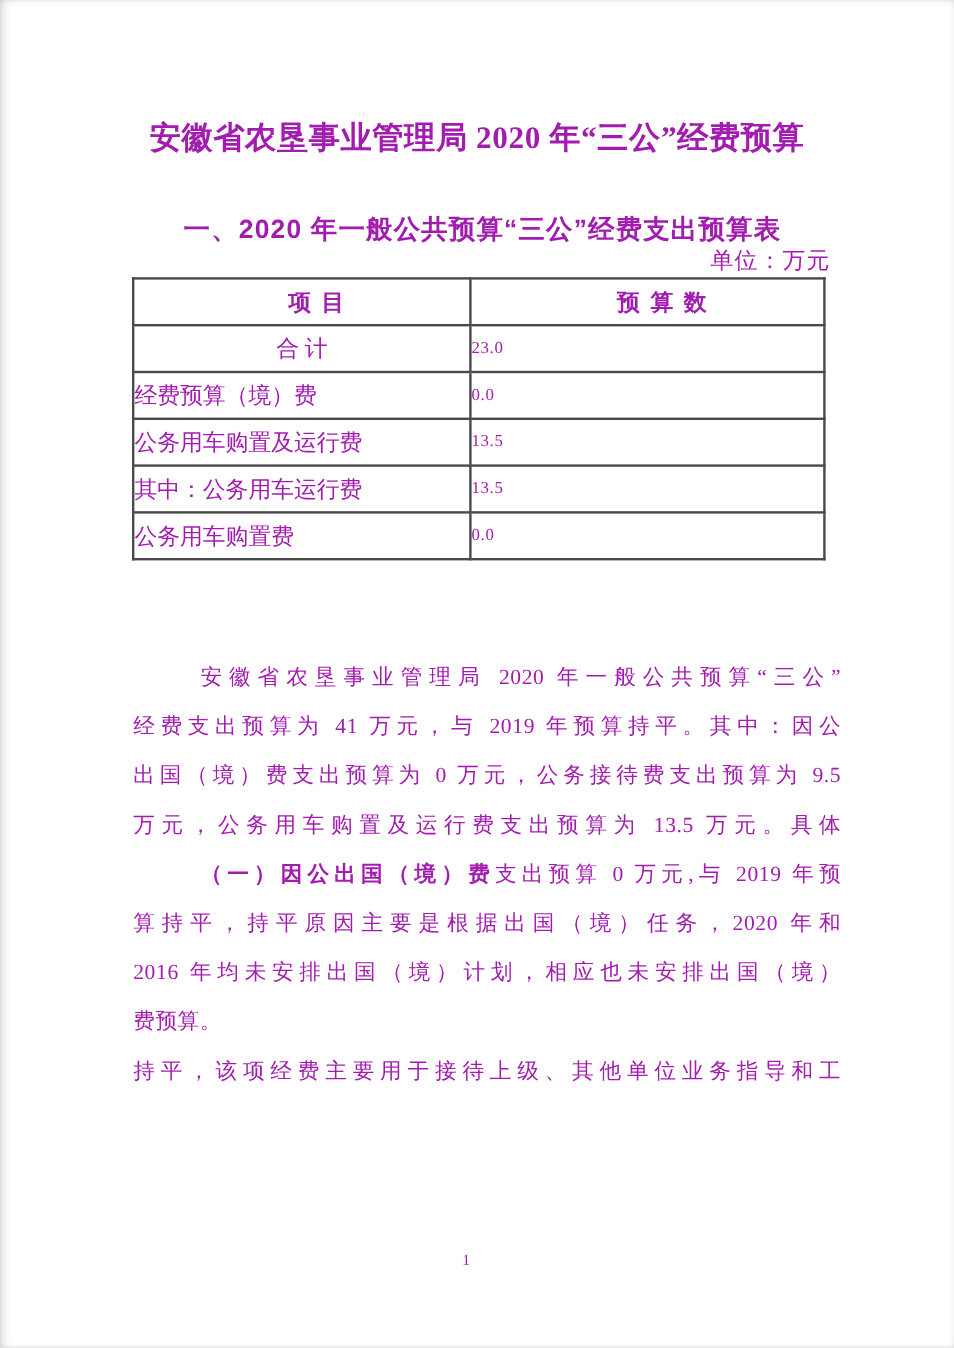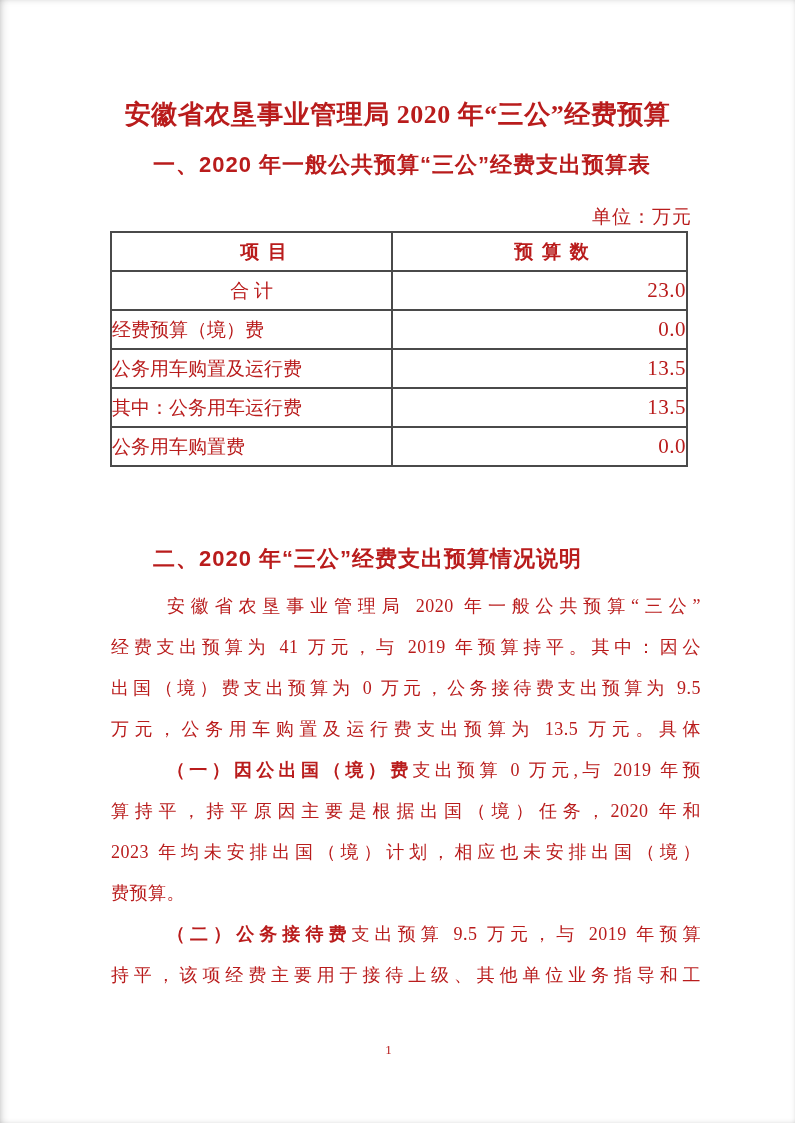--- a/index.html
+++ b/index.html
@@ -2,21 +2,21 @@
 <html><head>
 <meta charset="utf-8">
 <style>
   html, body { margin: 0; padding: 0; background: #e9e9e9; }
   .page {
     position: relative;
     width: 795px;
     height: 1123px;
     margin: 0 auto;
     background: #ffffff;
-    color: #b91c1c;
+    color: #a21caf;
     font-family: "Liberation Serif", "DejaVu Serif", serif;
     overflow: hidden;
     box-shadow: inset 6px 0 10px -6px rgba(0,0,0,0.25),
                 inset 0 4px 8px -5px rgba(0,0,0,0.12),
                 inset -3px 0 6px -4px rgba(0,0,0,0.10),
                 inset 0 -3px 6px -4px rgba(0,0,0,0.10);
   }
   .doc-title {
     position: absolute;
     top: 97px; left: 0; right: 0;
@@ -27,21 +27,21 @@
     letter-spacing: 0.5px;
   }
   .section-heading {
     position: absolute;
     font-family: "Liberation Sans", "DejaVu Sans", sans-serif;
     font-weight: 700;
     font-size: 22px;
     letter-spacing: 1px;
     white-space: nowrap;
   }
-  .heading-1 { top: 150px; left: 153px; }
+  .heading-1 { top: 176px; left: 153px; }
   .unit-note {
     position: absolute;
     top: 204px; right: 103px;
     font-size: 19px;
     letter-spacing: 1px;
   }
   table.budget-table {
     position: absolute;
     top: 231px; left: 110px;
     width: 576px;
@@ -58,21 +58,21 @@
     padding: 0;
     font-weight: 400;
   }
   table.budget-table th {
     font-weight: 700;
     letter-spacing: 2px;
     padding-left: 26px;
   }
   td.item-cell { text-align: left; padding-left: 12px; }
   td.item-cell.center { text-align: center; padding-left: 0; margin-top: 48px; }
-  td.value-cell { text-align: right; font-size: 21px; letter-spacing: 0.5px; }
+  td.value-cell { text-align: left; font-size: 14px; letter-spacing: 0.5px; }
   .bold { font-weight: 700; }
   td.indent-1 { padding-left: 26px; }
   td.indent-2 { padding-left: 70px; }
 
   .section-2 {
     position: absolute;
     top: 544px; left: 95px;
     width: 606px;
   }
   .heading-2 {
@@ -146,36 +146,34 @@
           <td class="value-cell">13.5</td>
         </tr>
         <tr>
           <td class="item-cell indent-2">公务用车购置费</td>
           <td class="value-cell">0.0</td>
         </tr>
       </tbody>
   </table>
 
   <div class="section-2">
-    <span class="heading-2">二、2020 年“三公”经费支出预算情况说明</span>
     <div>
         <div class="paragraph">
           <div class="body-line first-line"><span class="">安徽省农垦事业管理局 2020 年一般公共预算“三公”</span></div>
           <div class="body-line"><span class="">经费支出预算为 41 万元，与 2019 年预算持平。其中：因公</span></div>
           <div class="body-line"><span class="">出国（境）费支出预算为 0 万元，公务接待费支出预算为 9.5</span></div>
           <div class="body-line"><span class="">万元，公务用车购置及运行费支出预算为 13.5 万元。具体</span></div>
         </div>
         <div class="paragraph">
           <div class="body-line first-line"><span class="bold">（一）因公出国（境）费</span><span class="">支出预算 0 万元,与 2019 年预</span></div>
           <div class="body-line"><span class="">算持平，持平原因主要是根据出国（境）任务，2020 年和</span></div>
-          <div class="body-line"><span class="">2023 年均未安排出国（境）计划，相应也未安排出国（境）</span></div>
+          <div class="body-line"><span class="">2016 年均未安排出国（境）计划，相应也未安排出国（境）</span></div>
           <div class="body-line last-line"><span class="">费预算。</span></div>
         </div>
         <div class="paragraph">
-          <div class="body-line first-line"><span class="bold">（二）公务接待费</span><span class="">支出预算 9.5 万元，与 2019 年预算</span></div>
           <div class="body-line"><span class="">持平，该项经费主要用于接待上级、其他单位业务指导和工</span></div>
         </div>
       </div>
   </div>
 
   <div class="page-number">1</div>
 
 </div>
 
 </body></html>

